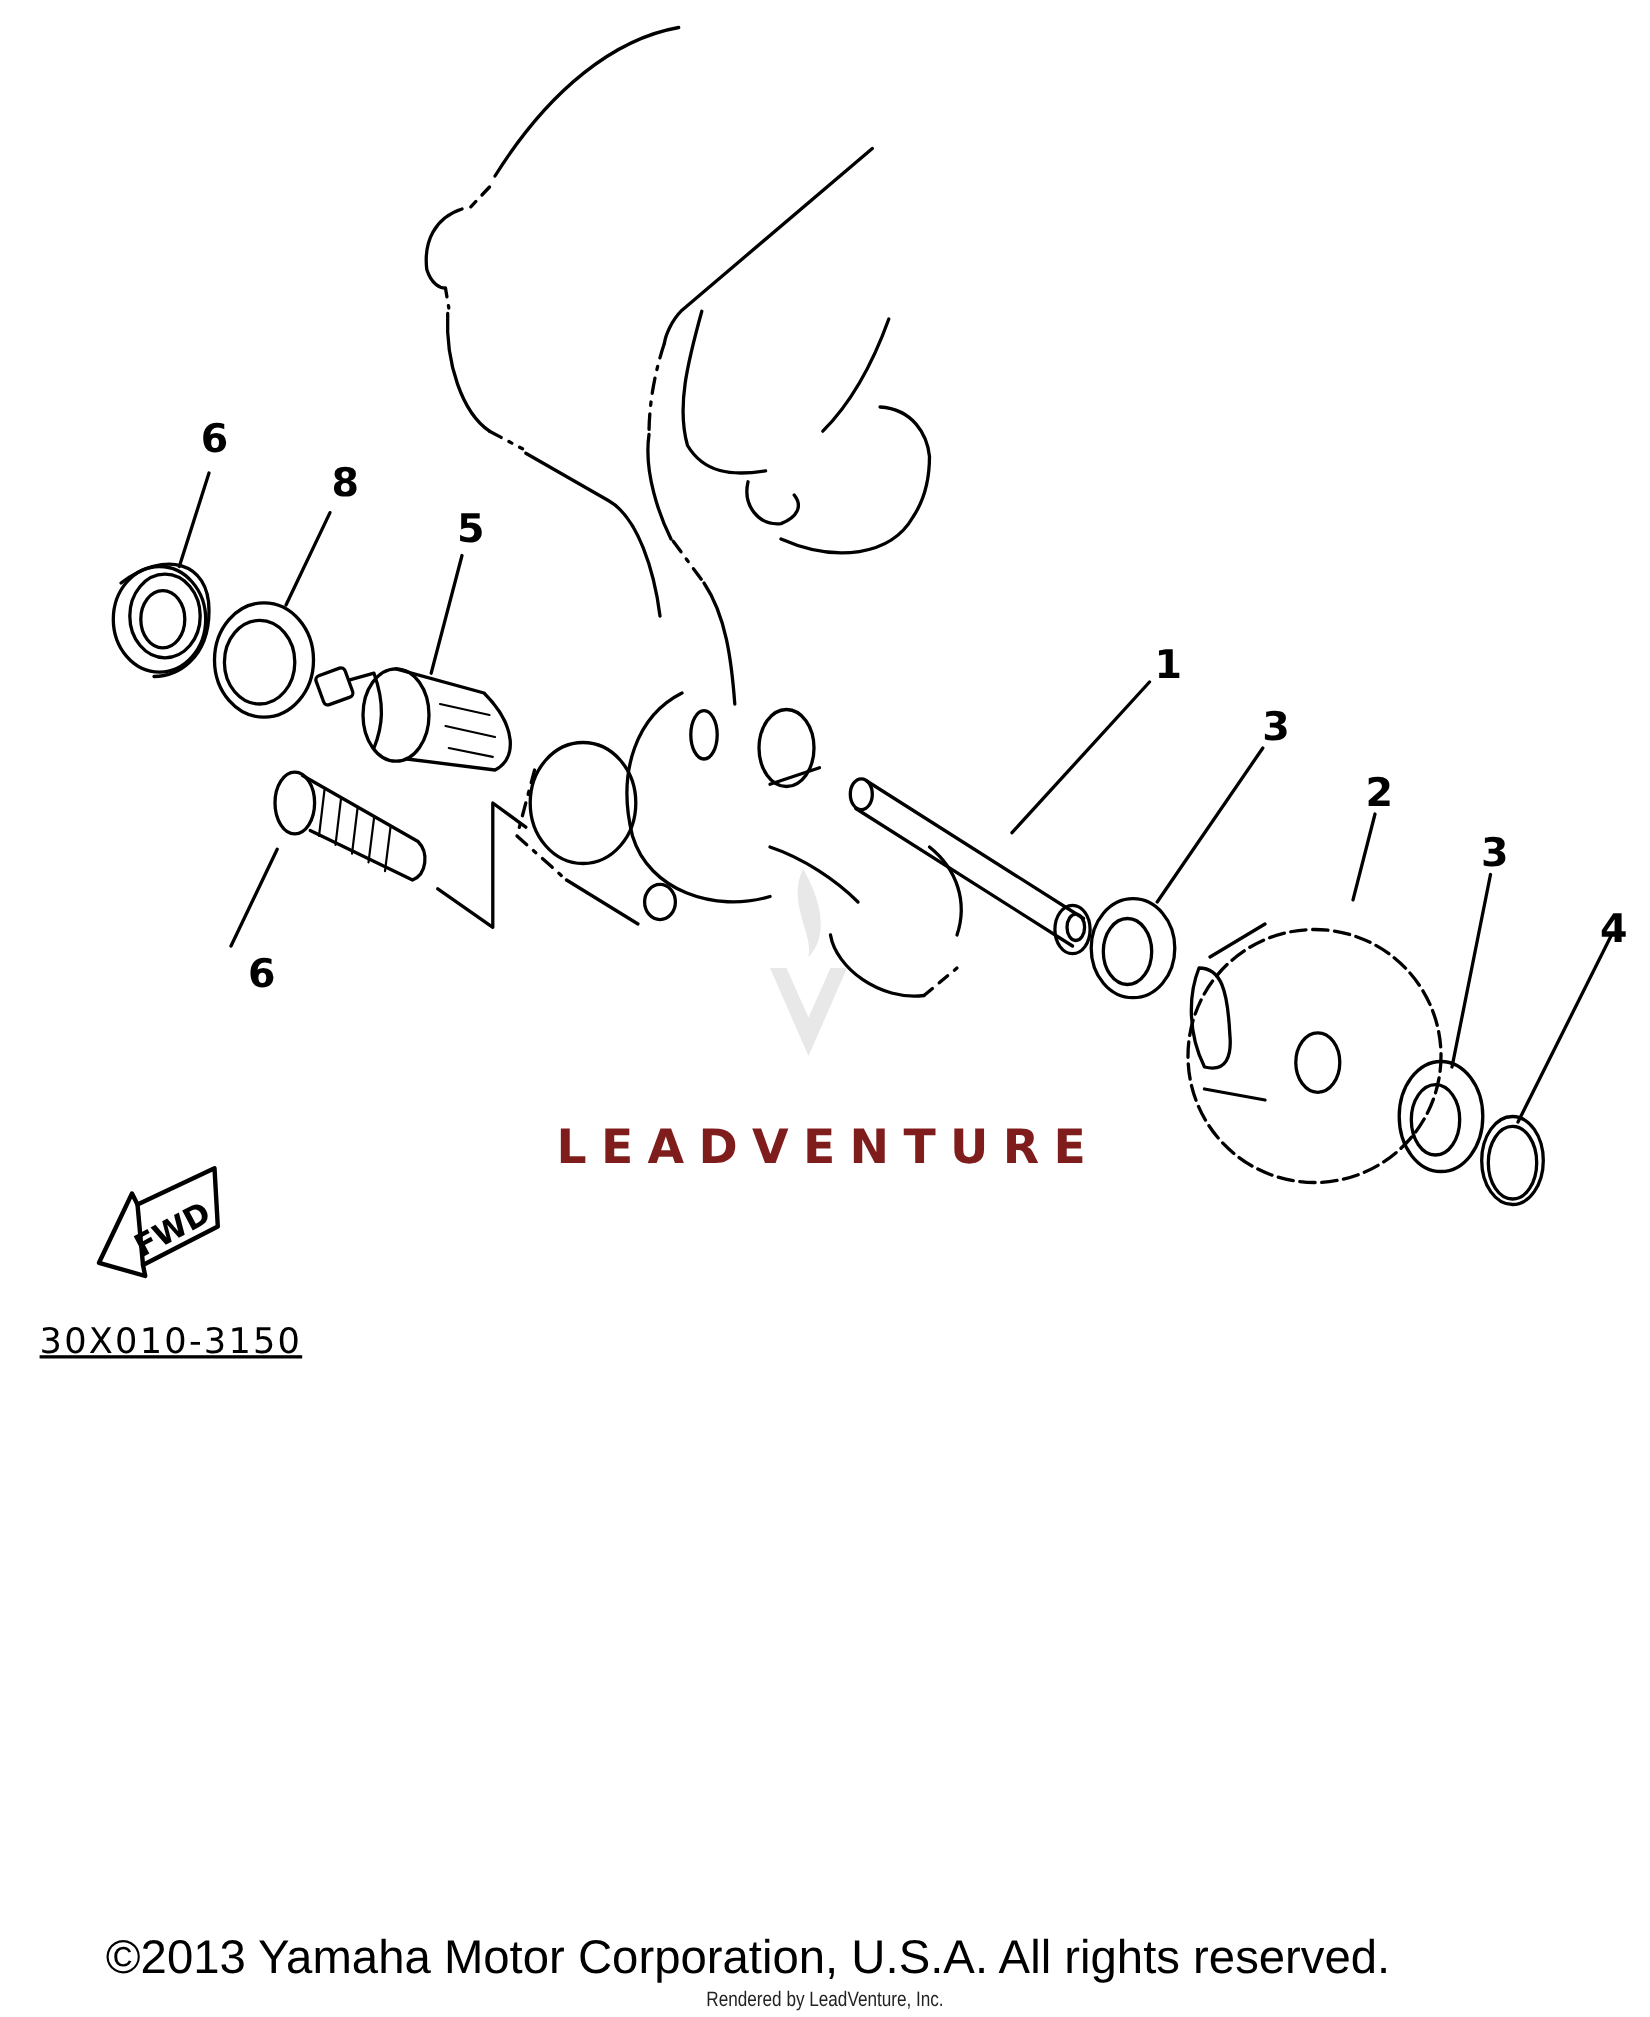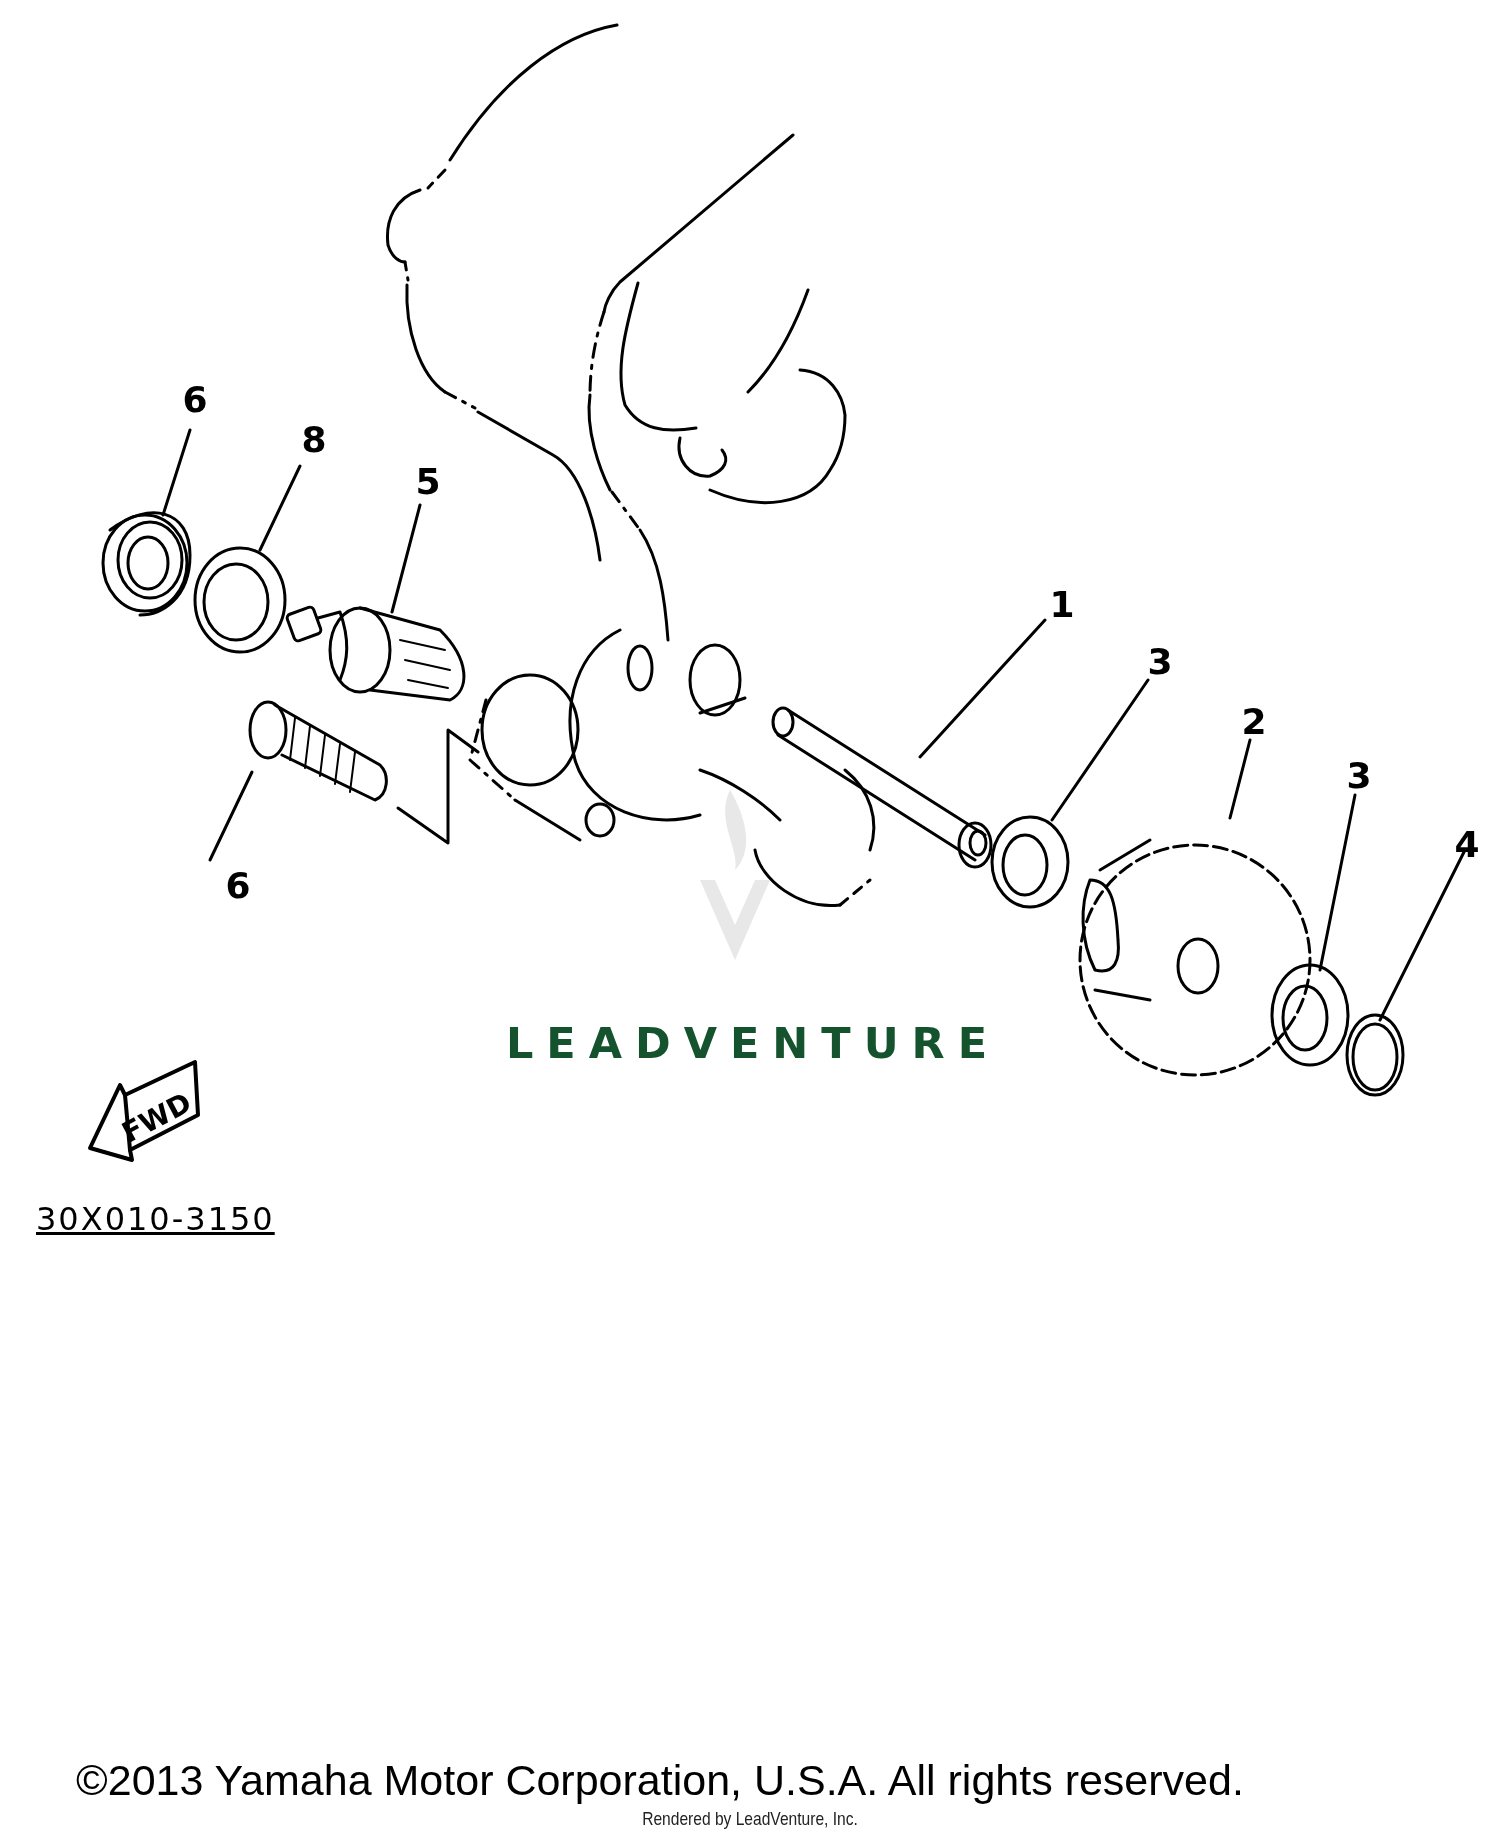--- a/index.html
+++ b/index.html
@@ -3,26 +3,26 @@
 <meta charset="utf-8">
 <style>
   html, body { margin: 0; padding: 0; background: #ffffff; }
   body { width: 1500px; height: 1834px; position: relative; overflow: hidden;
          font-family: "Liberation Sans", sans-serif; color: #000; }
   #diagram { position: absolute; left: 0; top: 0; width: 1500px; height: 1834px; }
   .callout { position: absolute; font-family: "DejaVu Sans", sans-serif; font-weight: bold;
              font-size: 36px; line-height: 1; color: #000; transform: translate(-50%, -50%); }
   .watermark { position: absolute; left: 492px; top: 1018px; width: 522px; text-align: center;
                font-family: "DejaVu Sans", sans-serif; font-weight: bold; font-size: 43px;
-               letter-spacing: 13px; color: #14532d; }
+               letter-spacing: 13px; color: #7f1d1d; }
   .ref-code { position: absolute; left: 36px; top: 1200px; font-family: "DejaVu Sans", sans-serif;
               font-size: 32px; letter-spacing: 2px; color: #000; text-decoration: underline; }
   .fwd-label { font-family: "DejaVu Sans", sans-serif; font-weight: bold; font-size: 28px; }
   .copyright { position: absolute; left: 0; width: 1320px; top: 1756px; text-align: center;
-               font-family: "Liberation Sans", sans-serif; font-size: 43px; color: #000; }
+               font-family: "Liberation Sans", sans-serif; font-size: 43px; color: #000; padding-left: 20px; }
   .rendered { position: absolute; left: 0; width: 1500px; top: 1808px; text-align: center;
               font-family: "Liberation Sans", sans-serif; font-size: 19px; color: #222;
               transform: scaleX(0.82); }
 </style>
 </head>
 <body>
 
 <svg id="diagram" viewBox="0 0 1500 1834" xmlns="http://www.w3.org/2000/svg">
   <g fill="none" stroke="#000" stroke-width="3" stroke-linecap="round" stroke-linejoin="round">
 

